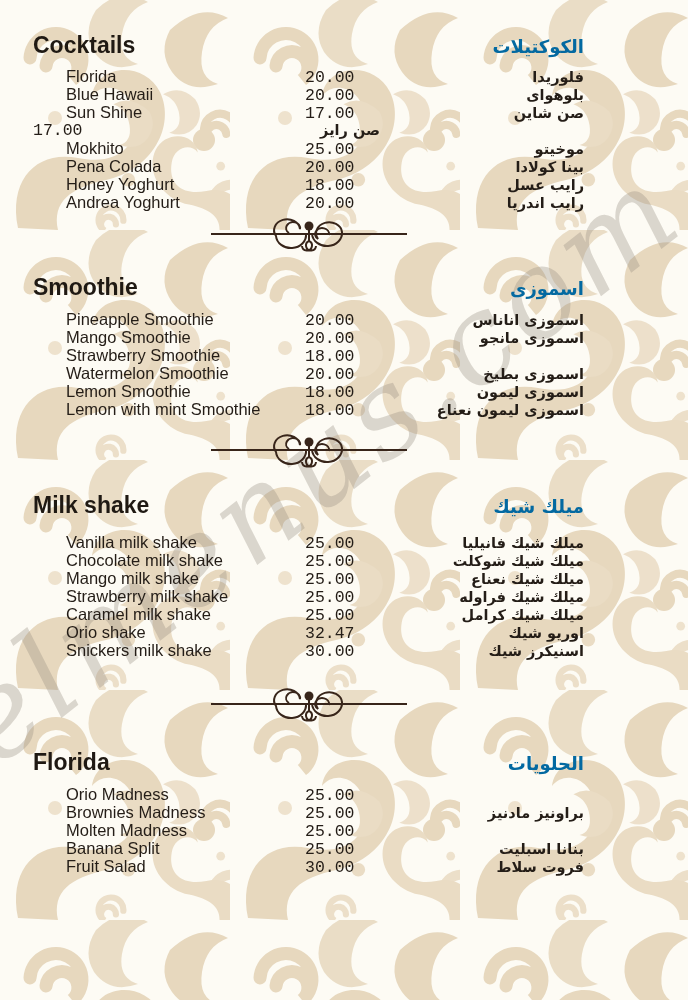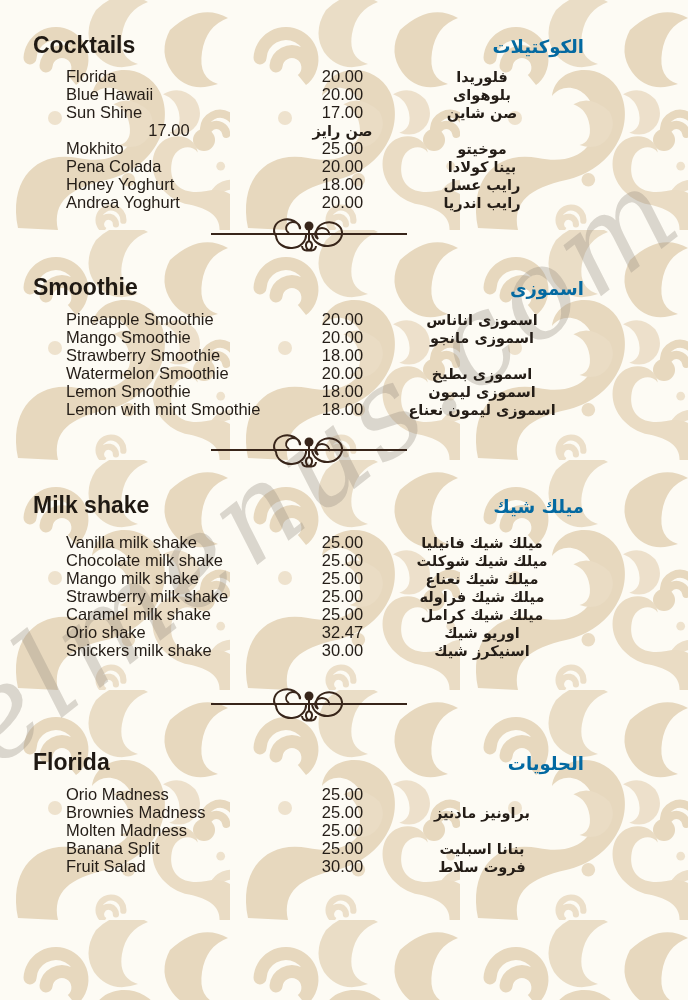--- a/index.html
+++ b/index.html
@@ -12,22 +12,22 @@
   .content{position:absolute;left:0;top:0;width:592px;z-index:2;box-sizing:border-box;
         padding:0 8px 0 33px;}
   .sec-head{display:flex;justify-content:space-between;align-items:baseline;}
   .t-en{margin:0;font-size:23px;line-height:26px;font-weight:bold;color:#1f1913;}
   .t-ar{margin:0;font-size:18px;line-height:26px;font-weight:bold;
         font-family:"DejaVu Sans",sans-serif;color:#0369a1;}
   .items{margin-top:7px;}
   .row{display:grid;grid-template-columns:272px 75px 1fr;align-items:baseline;
         height:18px;line-height:18px;}
   .row .en{font-size:16.5px;margin-left:33px;}
-  .row .price{font-size:16.5px;text-align:center;}
-  .row .ar{font-size:14.5px;font-weight:bold;text-align:center;
+  .row .price{font-size:16.5px;text-align:left;font-family:Liberation Mono, monospace;}
+  .row .ar{font-size:14.5px;font-weight:bold;text-align:right;
         font-family:"DejaVu Sans",sans-serif;}
   .divider{display:block;margin:0 auto;width:200px;height:46px;}
   .dv1{margin-top:2px;}
   #sec-smoothie{margin-top:15px;} #sec-smoothie .items{margin-top:8px;}
   .dv2{margin-top:11px;}
   #sec-milkshake{margin-top:17px;} #sec-milkshake .items{margin-top:13px;}
   .dv3{margin-top:24px;}
   #sec-desserts{margin-top:20px;} #sec-desserts .items{margin-top:8px;}
   #sec-cocktails{margin-top:32px;}
 </style>

